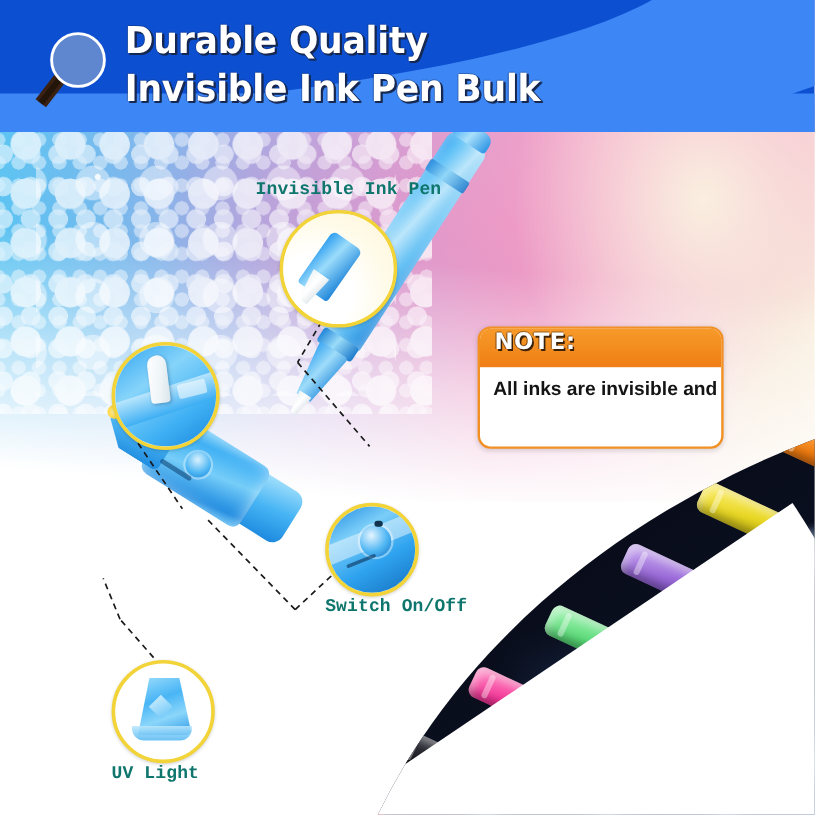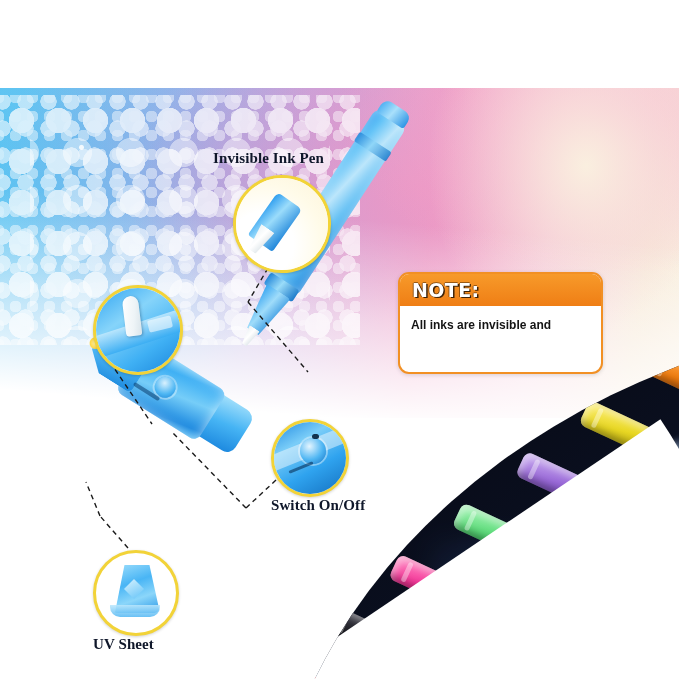--- a/index.html
+++ b/index.html
@@ -236,56 +236,56 @@
     position:absolute;border-radius:50%;
     border:3px solid #f2d338;
     background:#fffdf0;
     overflow:hidden;
     box-shadow:0 1px 3px rgba(0,0,0,.18);
   }
   .callout .inner{position:absolute;left:0;top:0;width:100%;height:100%;}
 
   .label{
     position:absolute;
-    font-family:Liberation Serif, serif;
+    font-family:Liberation Mono, monospace;
     font-weight:bold;
     font-size:15px;
-    color:#0f172a;
+    color:#0f766e;
     white-space:nowrap;
     letter-spacing:.1px;
   }
 
   
   .leader{position:absolute;}
   .leader line{stroke:#1a1a1a;stroke-width:1.4;stroke-dasharray:5 4;}
 
   
   .note-box{
     position:absolute;left:398px;top:272px;width:201px;height:98px;
     background:#ffffff;
     border:2px solid #f29024;
     border-radius:11px;
     overflow:hidden;
     box-shadow:0 1px 4px rgba(0,0,0,.14);
   }
   .note-head{
     height:32px;width:100%;
     background:linear-gradient(180deg,#f79a2a,#ef7e15);
-    display:flex;align-items:center;
+    display:flex;
   }
   .note-head-text{
     margin-left:12px;
     font-family:"DejaVu Sans",sans-serif;
     font-weight:bold;font-size:19px;color:#ffffff;letter-spacing:.4px;
     text-shadow:1.4px 1.4px 0 rgba(40,22,5,.9),-1px 0 0 rgba(40,22,5,.45),0 -1px 0 rgba(40,22,5,.45);
   }
   .note-body{padding:6px 0 0 11px;}
   .note-line{
     font-family:"Liberation Sans",sans-serif;
-    font-weight:bold;font-size:12px;color:#141414;line-height:26px;
+    font-weight:bold;font-size:16px;color:#141414;line-height:26px;
     white-space:nowrap;
   }
 </style>
 </head>
 <body>
 
 <div id="infographic">
 
   <div class="wc-base"></div>
   <div class="wc-right"></div>
@@ -392,25 +392,43 @@
                   background:linear-gradient(160deg,#9fdffc 0%,#49b5f5 38%,#8bd6fa 66%,#2494e6 100%);
                   clip-path:polygon(26% 0,78% 0,100% 100%,6% 100%);
                   border-radius:6px;"></div>
       <div style="position:absolute;left:28px;top:26px;width:20px;height:20px;
                   background:linear-gradient(150deg,#d9f3ff,#62c2f7);
                   clip-path:polygon(50% 0,100% 50%,50% 100%,0 50%);"></div>
       <div style="position:absolute;left:14px;top:52px;width:50px;height:12px;border-radius:0 0 10px 10px;
                   background:linear-gradient(180deg,#bce7fc,#4fb6f3);opacity:.85;"></div>
     </div>
   </div>
-  <div class="label" style="left:93px;top:636px;">UV Sheet</div>
+  <div class="label" style="left:93px;top:636px;">UV Light</div>
 
   <div class="note-box">
     <div class="note-head">
       <span class="note-head-text">NOTE:</span>
     </div>
     <div class="note-body">
       <div class="note-line">All inks are invisible and</div>
     </div>
   </div>
 
+  <div class="header">
+    <div class="hdr-wave-light"></div>
+    <div class="hdr-wave-dark"></div>
+    <div class="hdr-bottom-band"></div>
+    <div class="hdr-bottom-band2"></div>
+
+    <svg class="loupe" viewBox="0 0 72 74">
+      <line x1="23" y1="44" x2="6" y2="66" stroke="#3a2112" stroke-width="11" stroke-linecap="butt"></line>
+      <line x1="23" y1="44" x2="6" y2="66" stroke="#24150b" stroke-width="5" stroke-linecap="butt"></line>
+      <circle cx="37" cy="30" r="22" fill="#5e87cf" stroke="#ffffff" stroke-width="2.4"></circle>
+      <circle cx="37" cy="30" r="22" fill="none" stroke="rgba(255,255,255,.35)" stroke-width="1"></circle>
+    </svg>
+
+    <div class="title-wrap">
+      <div class="title-line">Durable Quality</div>
+      <div class="title-line">Invisible Ink Pen Bulk</div>
+    </div>
+  </div>
 
 </div>
 
 </body></html>

